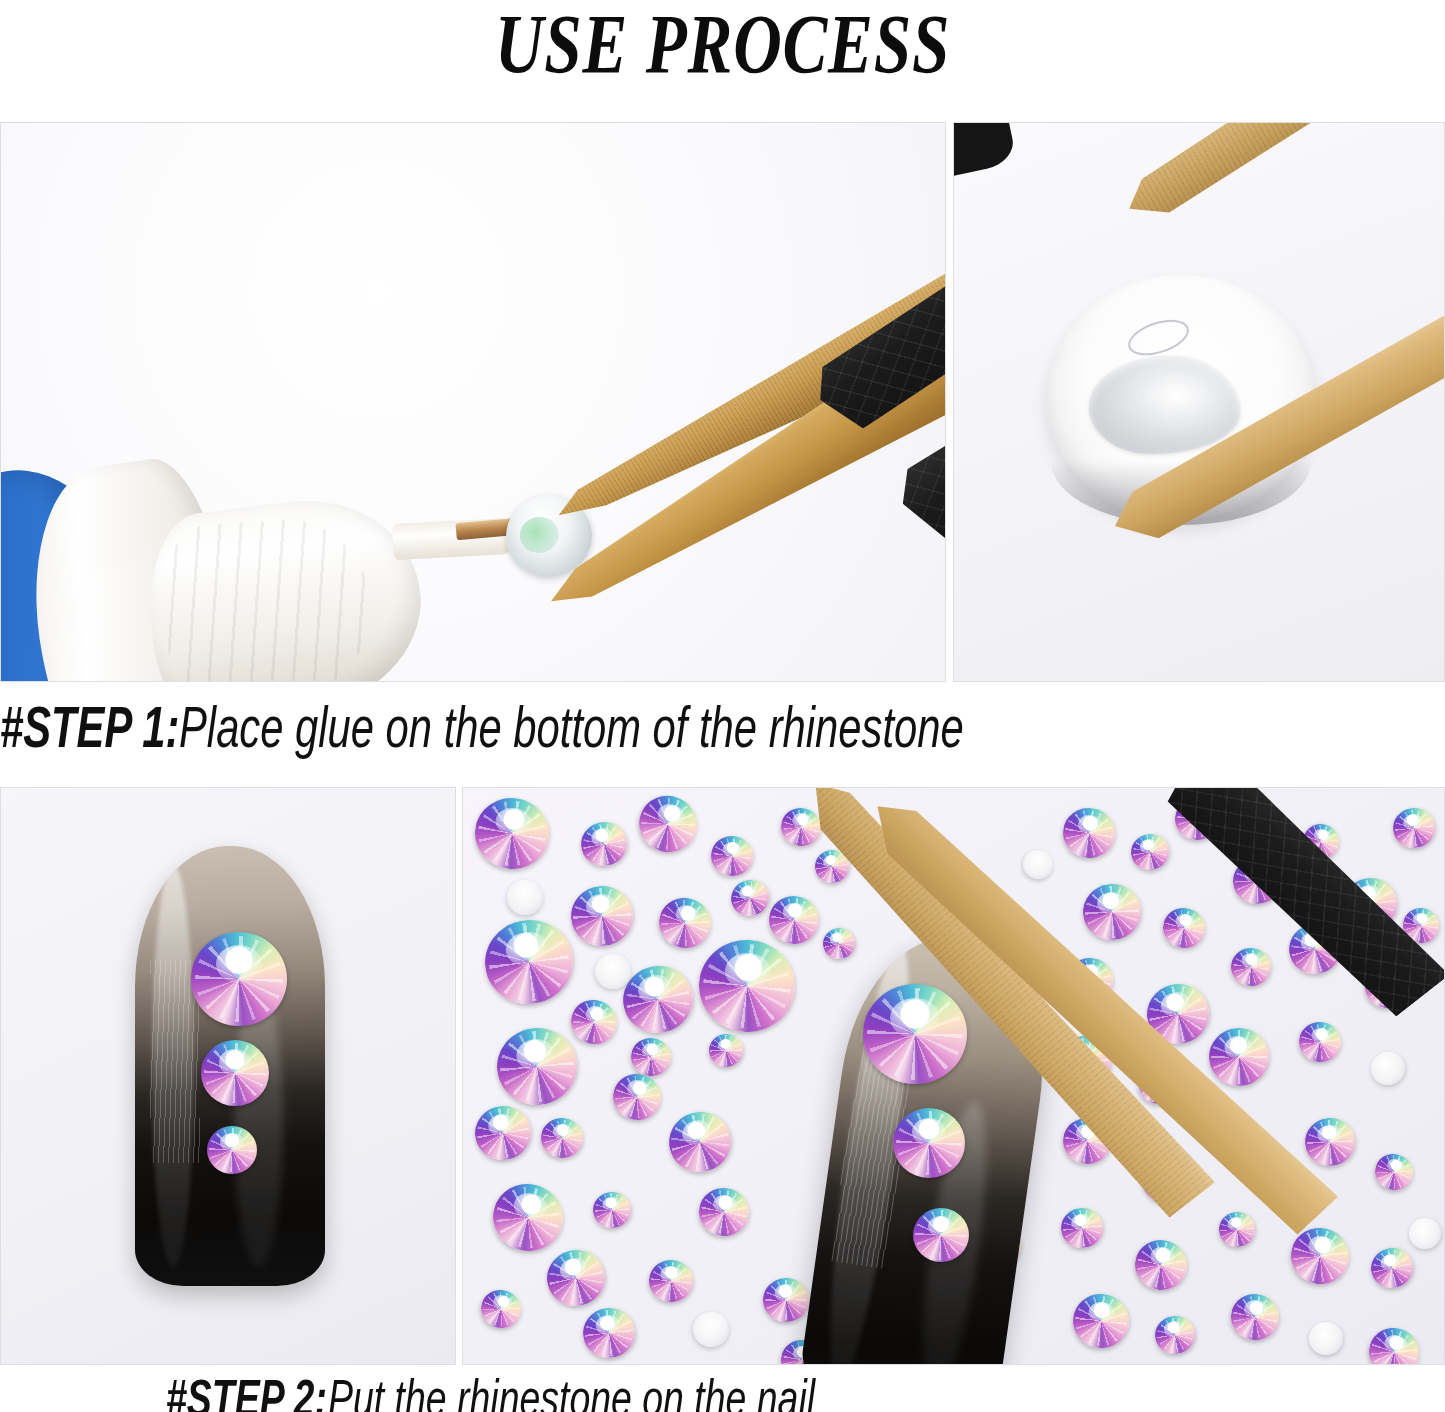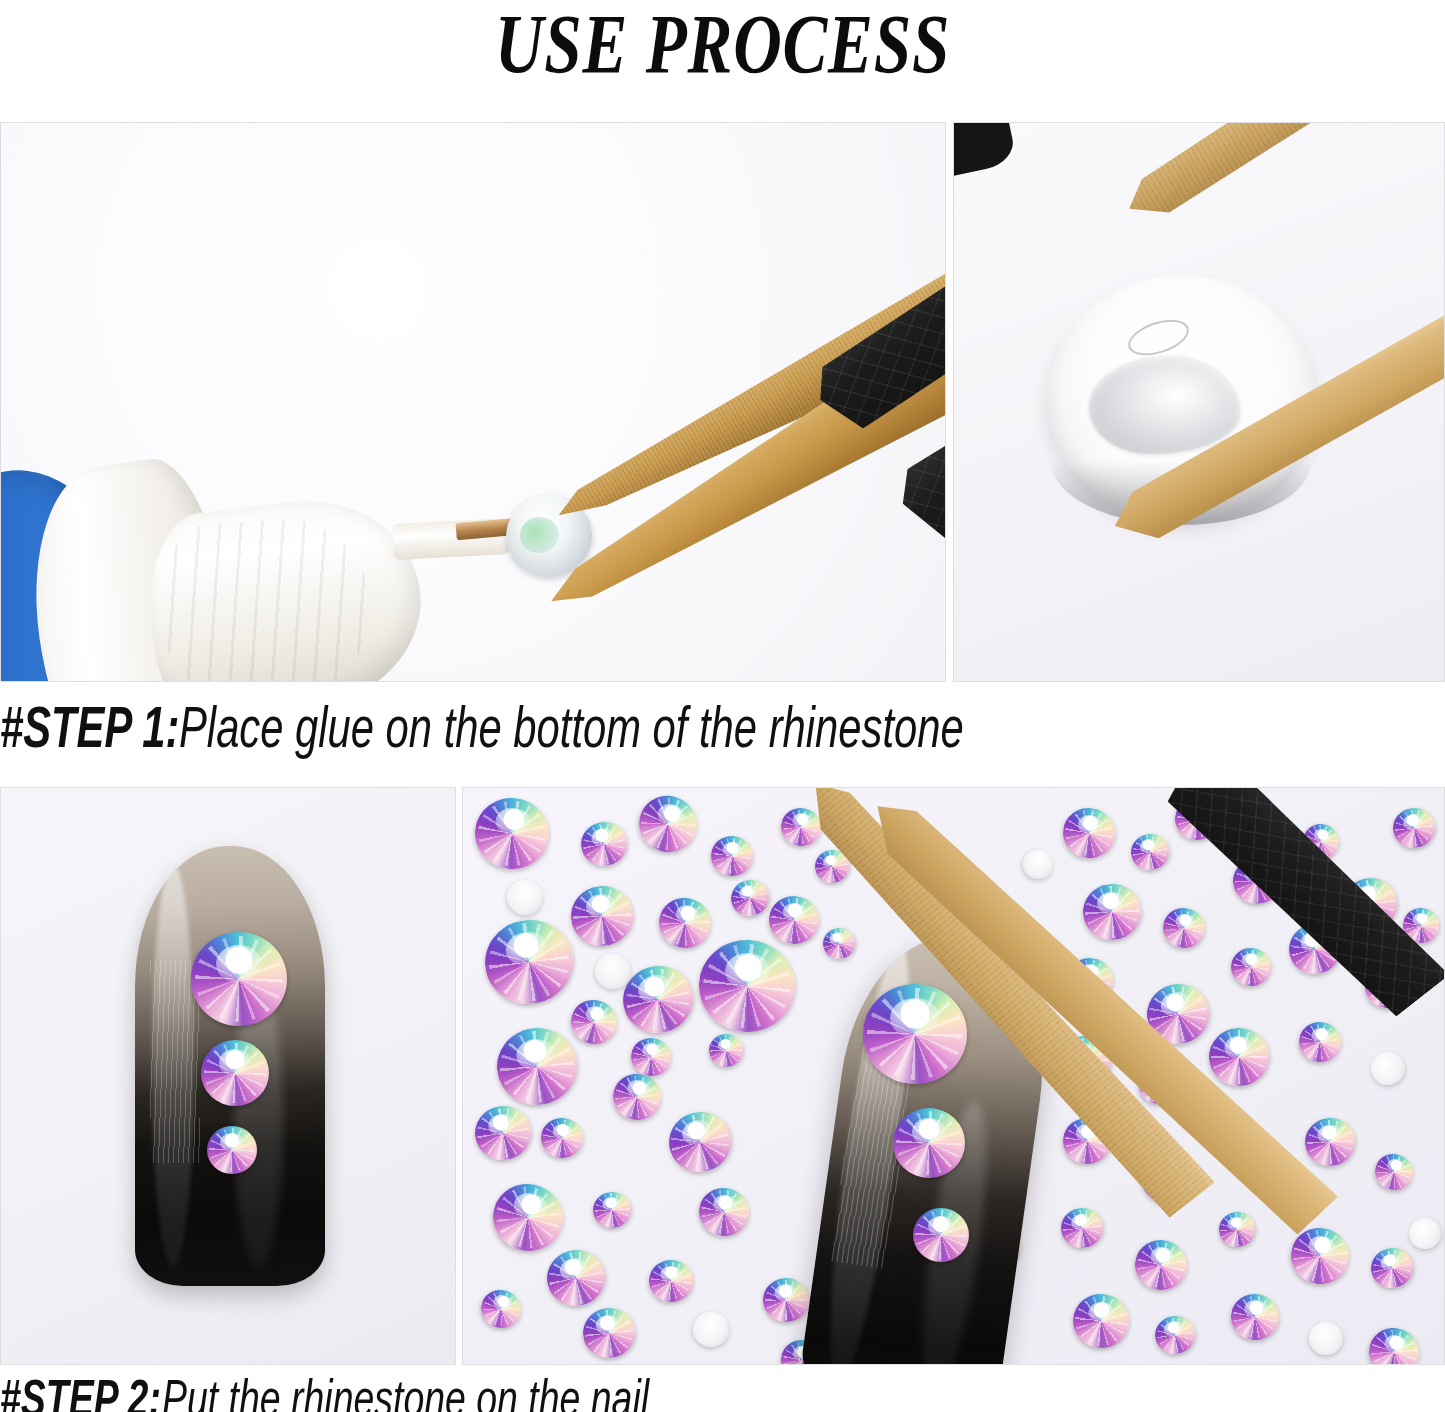--- a/index.html
+++ b/index.html
@@ -21,21 +21,21 @@
     font-weight:700;font-style:italic;
     font-size:84px;letter-spacing:1px;
     color:#0c0c0c;
     transform:scaleX(0.80);
     transform-origin:50% 0;
     white-space:nowrap;
   }
 
   
   .step-row{
-    position:absolute;left:0;width:1170px;text-align:left;
+    position:absolute;left:0;width:1170px;text-align:center;
     white-space:nowrap;color:#101010;
   }
   .step-row .lbl, .step-row .txt{
     display:inline-block;
     font-family:"Liberation Sans", sans-serif;
     font-style:italic;
     transform:scaleX(0.72);
     transform-origin:left center;
   }
   .step-row .lbl{font-weight:bold;}

